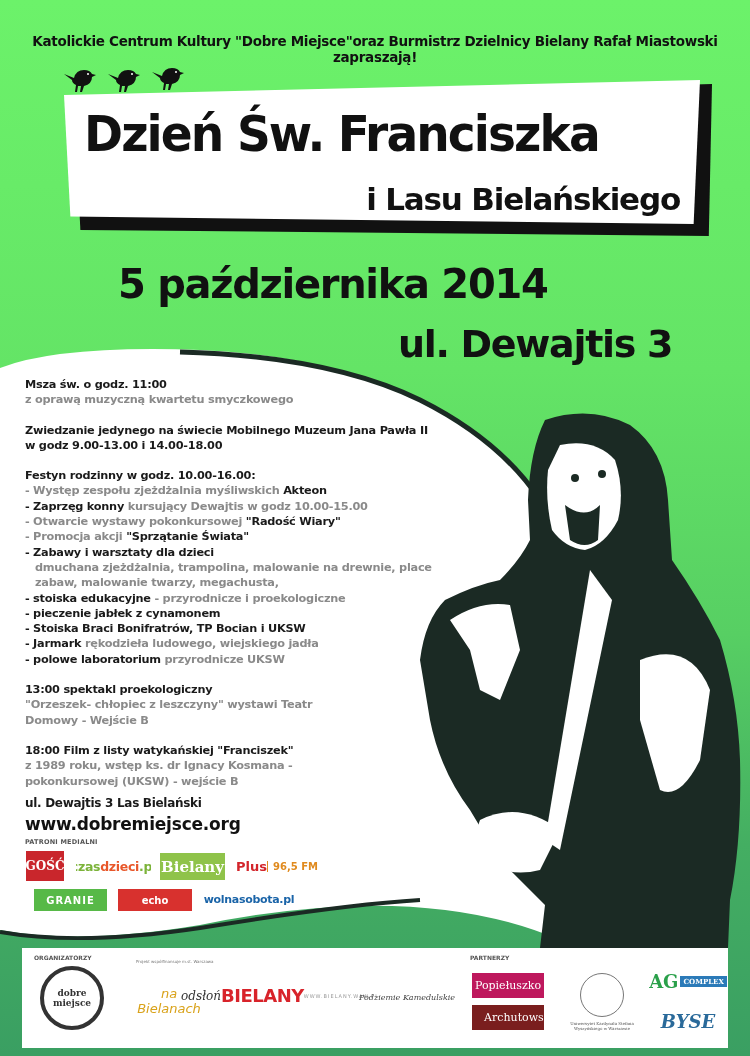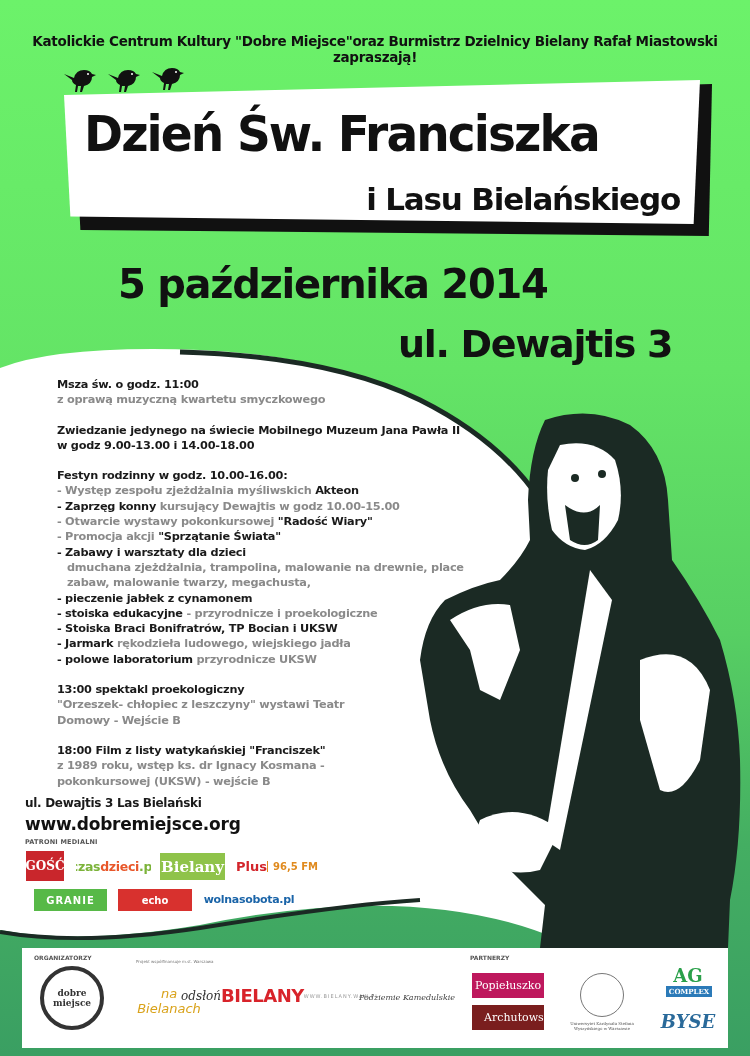--- a/index.html
+++ b/index.html
@@ -62,21 +62,21 @@
   .white-area { left:0; top:0; width:750px; height:1056px; pointer-events:none; }
 
   
   .program {
     left:25px; top:377px; width:420px;
     font-family:"DejaVu Sans", sans-serif; font-size:11.3px; line-height:15.3px;
     letter-spacing:-0.25px;
   }
   .program .b { font-weight:bold; color:#1a1a1a; }
   .program .g { font-weight:bold; color:#8a8a8a; }
-  .program .blk { margin-bottom:15px;margin-left:32px; }
+  .program .blk { margin-bottom:15px; }
   .program .line { white-space:nowrap; }
   .program .indent { padding-left:10px; }
 
   .addr-small {
     left:25px; top:796px; font-weight:bold; font-size:12px; color:#1a1a1a; letter-spacing:-0.3px;
   }
   .www {
     left:25px; top:814px; font-weight:bold; font-size:17px; color:#111; letter-spacing:-0.2px;
   }
 
@@ -107,21 +107,21 @@
   .bielanach { left:112px; top:24px; width:70px; height:58px; font-size:13px; color:#d9a21a; font-style:italic; }
   .odslon { left:198px; top:22px; width:120px; height:52px; flex-direction:row; }
   .odslon .od { font-family:"DejaVu Serif",serif; font-style:italic; font-size:12px; color:#333; }
   .odslon .bl { font-weight:bold; font-size:18px; color:#d8232a; letter-spacing:-0.5px; line-height:18px; }
   .odslon .url { font-size:5px; color:#999; letter-spacing:1px; }
   .podziemie { left:335px; top:12px; width:100px; height:75px; font-family:"DejaVu Serif",serif; font-style:italic; font-size:8px; color:#444; flex-direction:column; }
   .popieluszko { left:450px; top:25px; width:72px; height:25px; background:#be185d; color:#fff; font-family:"DejaVu Serif",serif; font-size:11px; }
   .archutowski { left:450px; top:57px; width:72px; height:25px; background:#7a1e1e; color:#fff; font-family:"DejaVu Serif",serif; font-size:11px;padding-left:22px; }
   .uksw { left:540px; top:14px; width:80px; height:80px; flex-direction:column; font-family:"DejaVu Serif",serif; font-size:4px; color:#555; }
   .uksw .seal { width:44px; height:44px; border:1px solid #777; border-radius:50%; margin-bottom:4px; }
-  .agcomplex { left:630px; top:14px; width:72px; height:38px; color:#2aa04a; font-family:"DejaVu Serif",serif; font-weight:bold; font-size:18px;flex-direction:column; }
+  .agcomplex { left:630px; top:14px; width:72px; height:38px; color:#2aa04a; font-family:"DejaVu Serif",serif; font-weight:bold; font-size:18px; }
   .agcomplex .cx { background:#2b7ab8; color:#fff; font-size:7px; padding:1px 3px; margin-left:2px; }
   .byse { left:632px; top:58px; width:68px; height:30px; color:#2a6a9a; font-family:"DejaVu Serif",serif; font-style:italic; font-weight:bold; font-size:18px; }
 </style>
 </head>
 <body>
 
 <div class="abs invite">
   <div>Katolickie Centrum Kultury "Dobre Miejsce"oraz Burmistrz Dzielnicy Bielany Rafał Miastowski</div>
   <div>zapraszają!</div>
 </div>
@@ -192,22 +192,22 @@
   </div>
   <div class="blk">
     <div class="line b">Festyn rodzinny w godz. 10.00-16.00:</div>
     <div class="line"><span class="g">- Występ zespołu zjeżdżalnia myśliwskich </span><span class="b">Akteon</span><span class="g"></span></div>
     <div class="line"><span class="g"></span><span class="b">- Zaprzęg konny</span><span class="g"> kursujący Dewajtis w godz 10.00-15.00</span></div>
     <div class="line"><span class="g">- Otwarcie wystawy pokonkursowej </span><span class="b">"Radość Wiary"</span><span class="g"></span></div>
     <div class="line"><span class="g">- Promocja akcji </span><span class="b">"Sprzątanie Świata"</span><span class="g"></span></div>
     <div class="line"><span class="g"></span><span class="b">- Zabawy i warsztaty dla dzieci</span><span class="g"></span></div>
     <div class="line indent"><span class="g">dmuchana zjeżdżalnia, trampolina, malowanie na drewnie, place</span></div>
     <div class="line indent"><span class="g">zabaw, malowanie twarzy, megachusta,</span></div>
+    <div class="line"><span class="g"></span><span class="b">- stoiska edukacyjne</span><span class="g"> - przyrodnicze  i proekologiczne</span></div>
     <div class="line"><span class="g"></span><span class="b">- pieczenie jabłek z cynamonem</span><span class="g"></span></div>
-    <div class="line"><span class="g"></span><span class="b">- stoiska edukacyjne</span><span class="g"> - przyrodnicze  i proekologiczne</span></div>
     <div class="line"><span class="g"></span><span class="b">- Stoiska Braci Bonifratrów, TP Bocian i UKSW</span><span class="g"></span></div>
     <div class="line"><span class="g"></span><span class="b">- Jarmark</span><span class="g"> rękodzieła ludowego, wiejskiego jadła</span></div>
     <div class="line"><span class="g"></span><span class="b">- polowe laboratorium</span><span class="g"> przyrodnicze UKSW</span></div>
   </div>
   <div class="blk">
     <div class="line b">13:00 spektakl proekologiczny</div>
     <div class="line g">"Orzeszek- chłopiec z leszczyny" wystawi Teatr</div>
     <div class="line g">Domowy - Wejście B</div>
   </div>
   <div class="blk">

